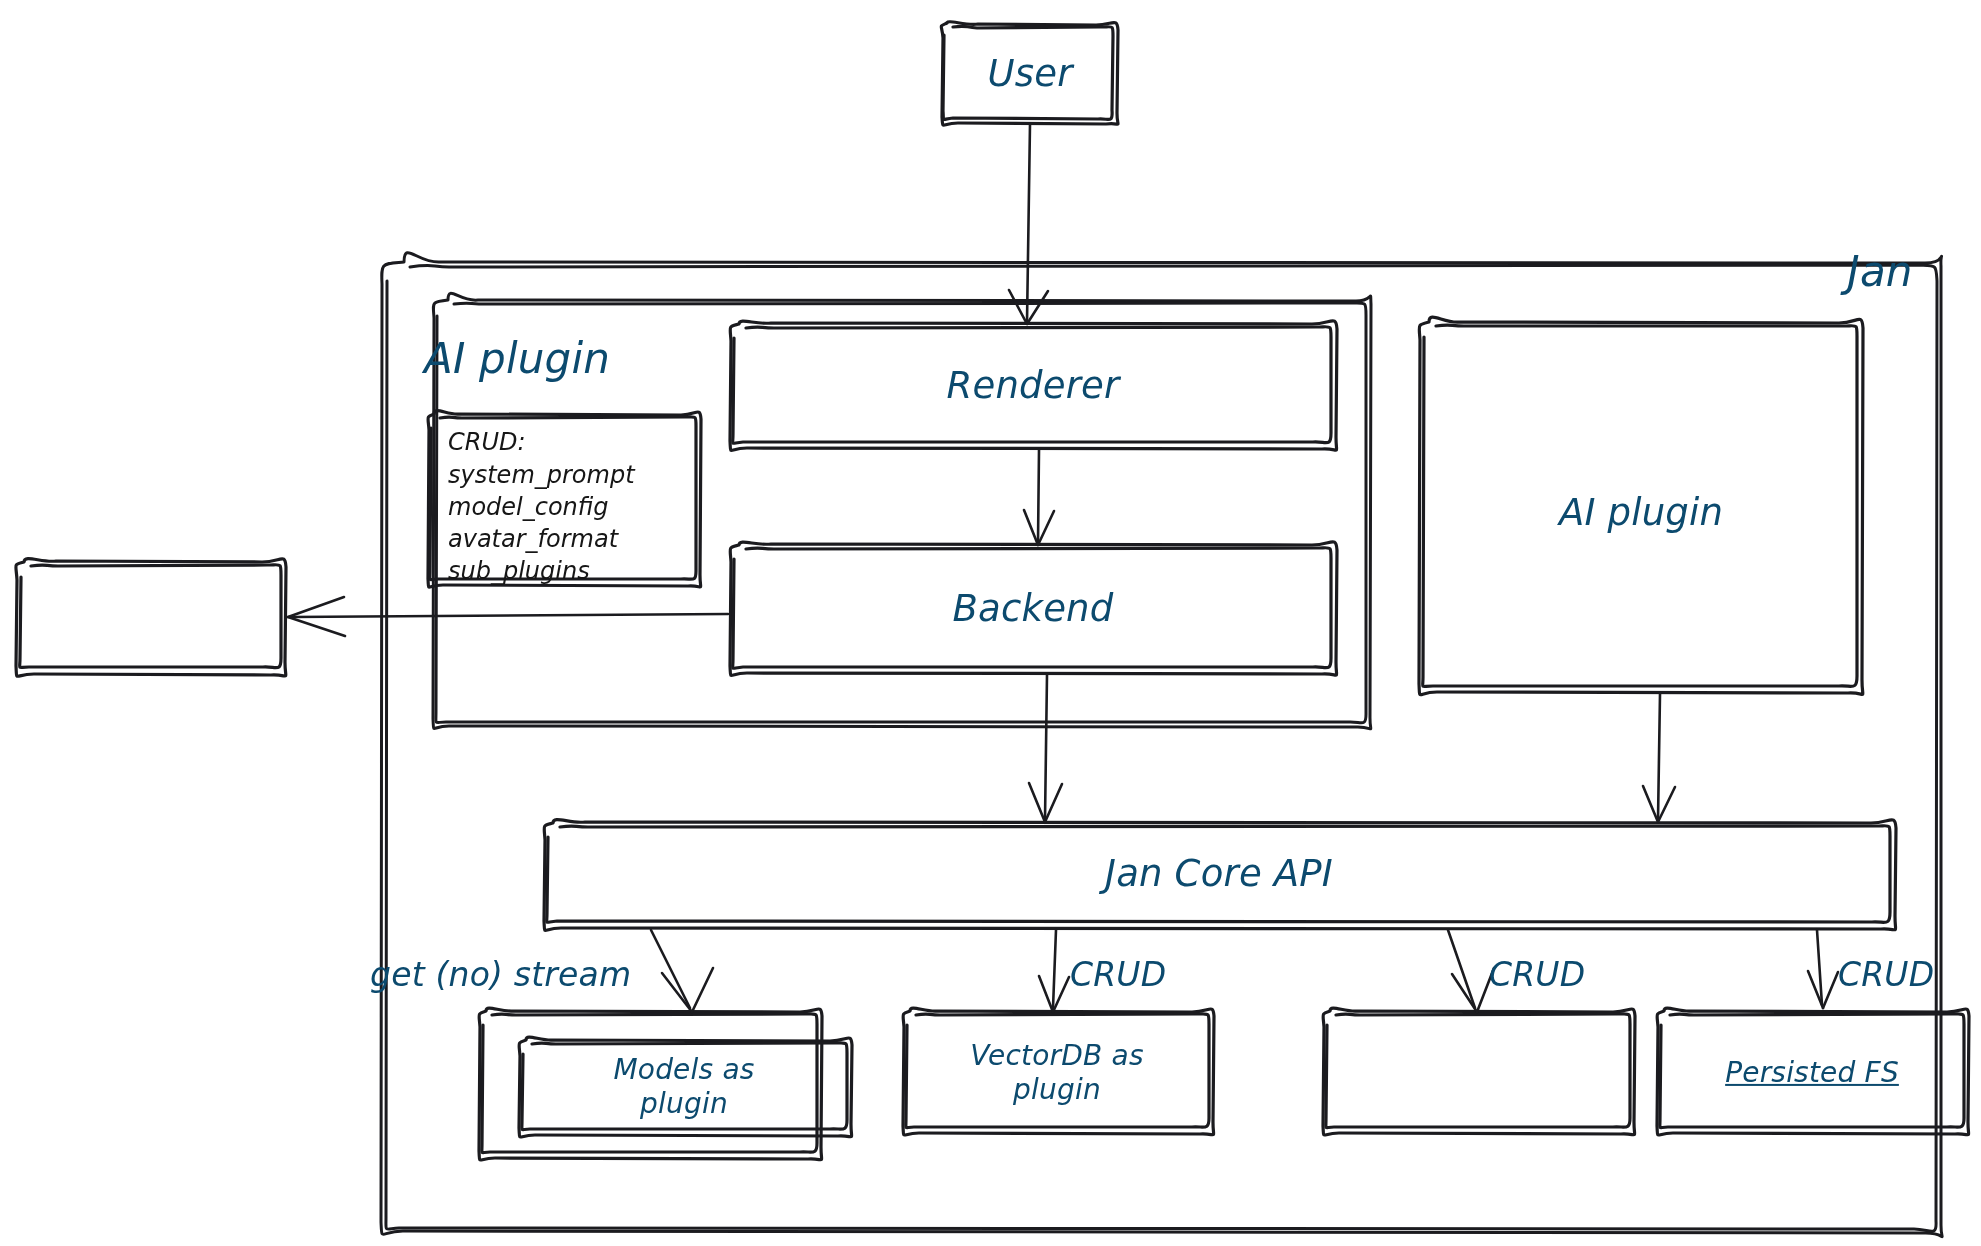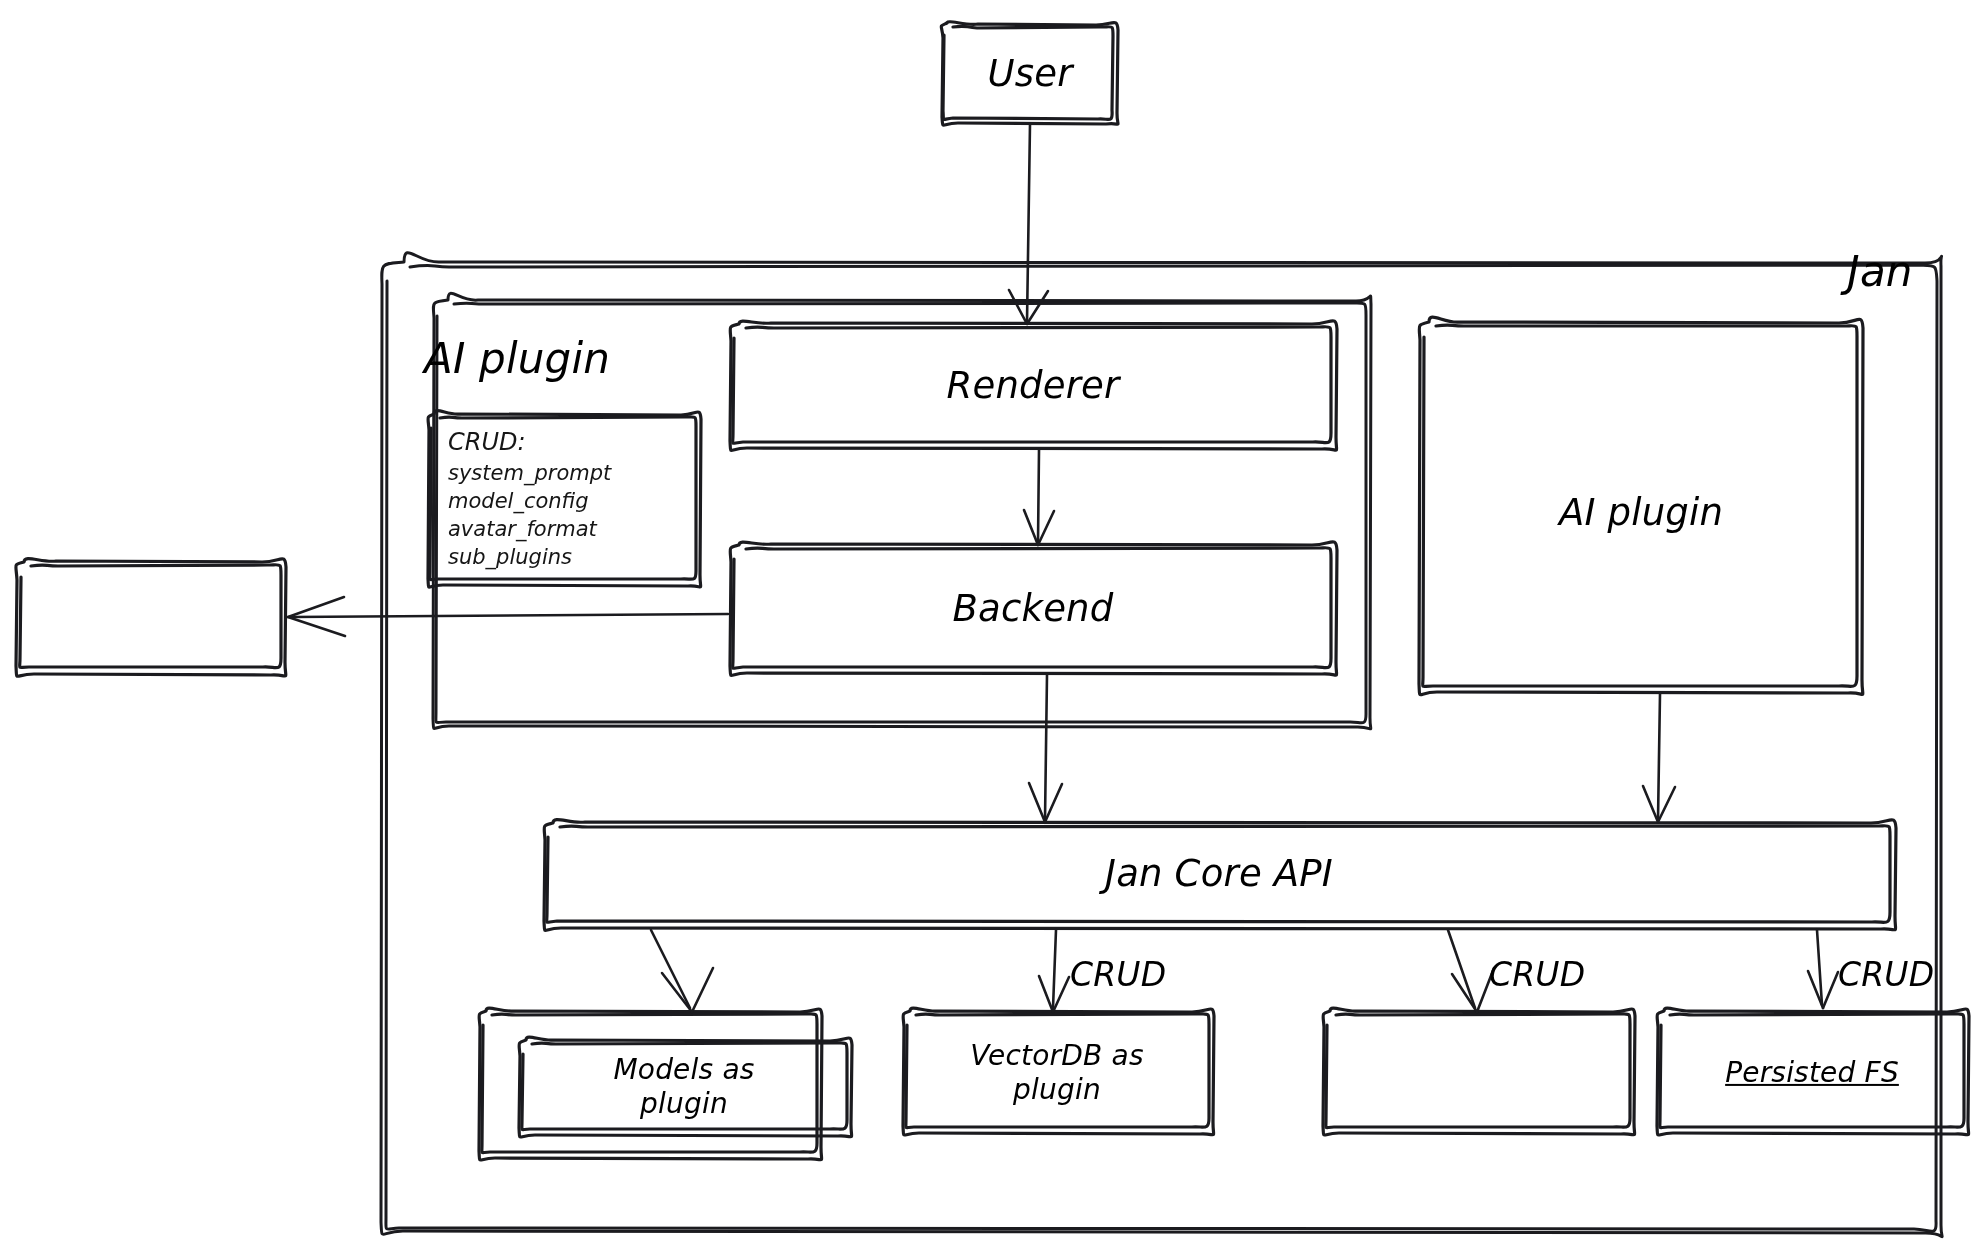--- a/index.html
+++ b/index.html
@@ -26,41 +26,41 @@
     fill: none;
     stroke: #1b1b1f;
     stroke-linecap: round;
     stroke-linejoin: round;
   }
   .sk-box { stroke-width: 3.2; }
   .sk-container { stroke-width: 3.0; }
   .sk-arrow { stroke-width: 2.6; }
   .lbl {
     position: absolute;
-    color: #000000;
+    color: #0c4a6e;
     font-family: "DejaVu Sans", sans-serif;
     font-weight: 400;
     white-space: pre;
     letter-spacing: 0.2px;
     line-height: 1.22;
     user-select: none;
   }
   .lbl-center {
     text-align: center;
     transform: translate(-50%, -50%);
   }
   .hand {
     font-family: "DejaVu Sans", sans-serif;
     font-style: italic;
   }
   .t-node { font-size: 37px; }
   .t-node-sm { font-size: 28px; }
   .t-group { font-size: 42px; }
   .t-edge { font-size: 33px; }
-  .t-yaml { font-size: 21px; line-height: 1.33; text-align: left; }
+  .t-yaml { font-size: 24px; line-height: 1.33; text-align: left; }
   .t-yaml-head { font-size: 24px; }
 </style>
 </head>
 <body>
 
 <div id="canvas">
 
   <svg class="layer" viewBox="0 0 1981 1246">
 
     <g>
@@ -442,20 +442,21 @@
   <div class="lbl lbl-center hand t-node" style="left:1219px; top:874px;">Jan Core API</div>
 
   <div class="lbl lbl-center hand t-node-sm" style="left:684px; top:1087px;">Models as<br>plugin</div>
 
   <div class="lbl lbl-center hand t-node-sm" style="left:1057px; top:1073px;">VectorDB as<br>plugin</div>
 
 
   <div class="lbl lbl-center hand t-node-sm" style="left:1812px; top:1073px;text-decoration:underline;">Persisted FS</div>
 
 
+  <div class="lbl hand t-edge" style="left:370px; top:955px;">get (no) stream</div>
 
   <div class="lbl hand t-edge" style="left:1070px; top:955px;">CRUD</div>
 
   <div class="lbl hand t-edge" style="left:1489px; top:955px;">CRUD</div>
 
   <div class="lbl hand t-edge" style="left:1838px; top:955px;">CRUD</div>
 
   <div style="position:absolute; left:448px; top:424px; width:250px;">
     <div class="hand t-yaml-head" style="color:#161616; line-height:1.5;">CRUD:</div>
     <div class="hand t-yaml" style="color:#161616;">system_prompt</div>

